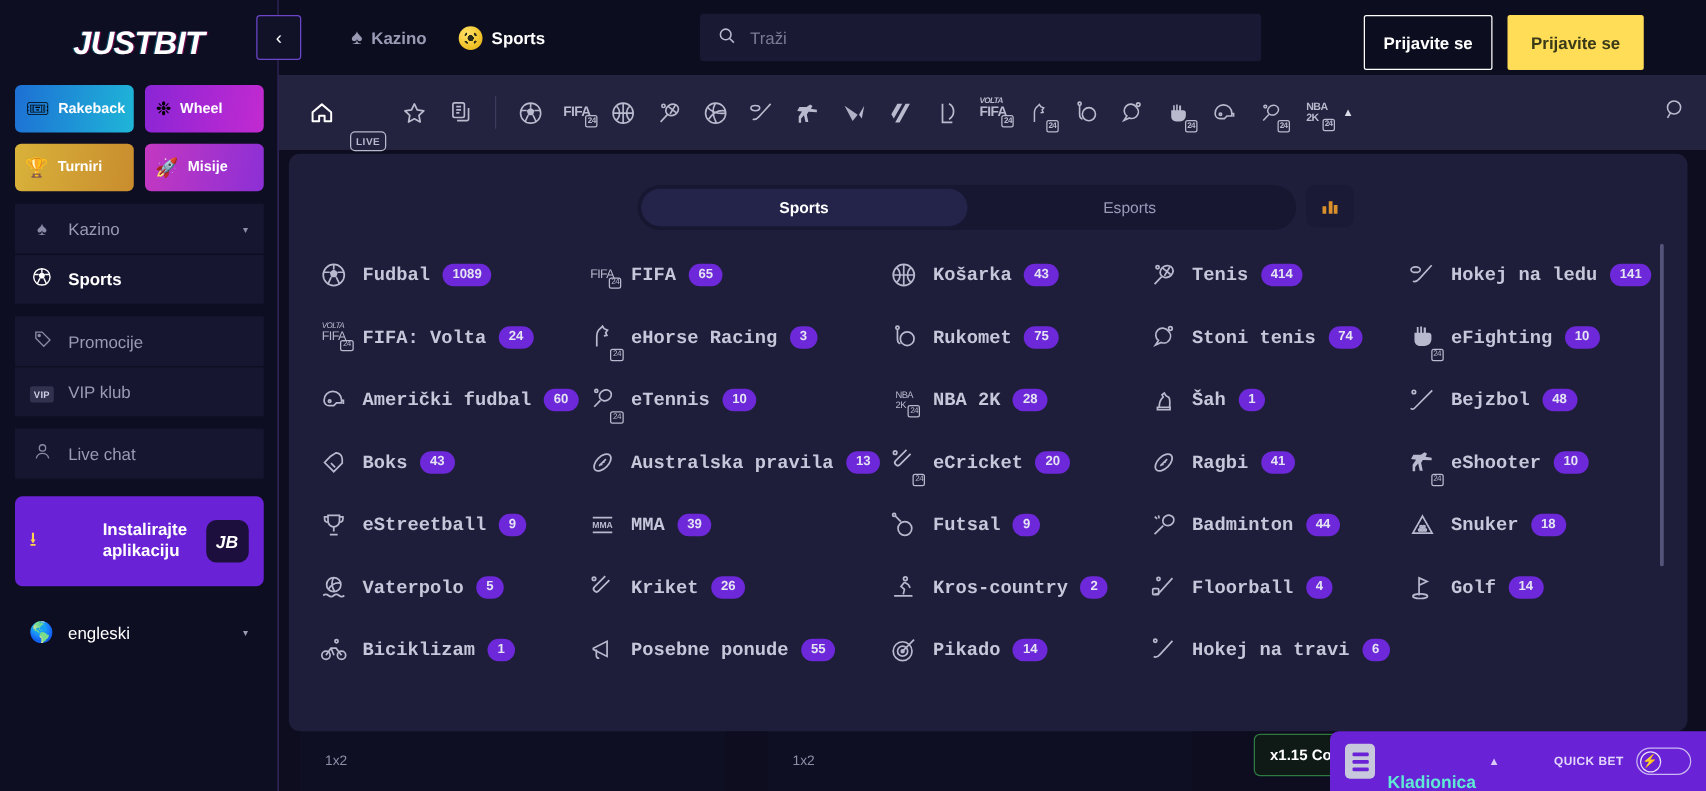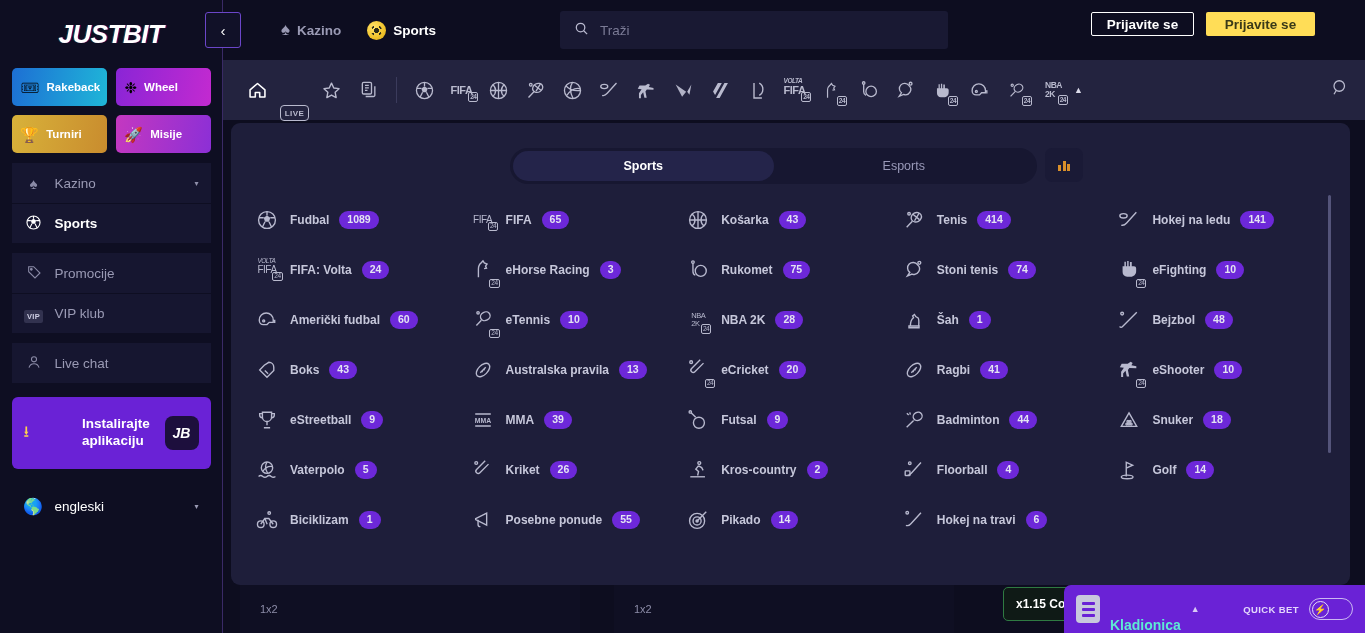--- a/index.html
+++ b/index.html
@@ -103,32 +103,32 @@
   .ballicon::before {
     content: ""; position: absolute; inset: 4px; border-radius: 50%;
     background:
       radial-gradient(circle at 50% 50%, #2b2b1a 0 2.4px, transparent 2.6px),
       radial-gradient(circle at 12% 18%, #2b2b1a 0 1.5px, transparent 1.7px),
       radial-gradient(circle at 88% 20%, #2b2b1a 0 1.5px, transparent 1.7px),
       radial-gradient(circle at 14% 84%, #2b2b1a 0 1.5px, transparent 1.7px),
       radial-gradient(circle at 86% 82%, #2b2b1a 0 1.5px, transparent 1.7px);
   }
   #searchbox {
-    position: absolute; left: 337px; top: 11px; width: 388px; height: 38px;
+    position: absolute; left: 337px; top: 11px; width: 449px; height: 38px;
     background: #191933; border-radius: 3px; display: flex; align-items: center;
     gap: 11px; padding: 0 14px; cursor: text;
   }
   #searchbox .mag { color: #b9b9cf; font-size: 15px; }
   #searchbox input {
     background: transparent; border: none; outline: none; flex: 1;
     color: #d5d5e6; font-size: 13.5px; font-family: inherit;
   }
   #searchbox input::placeholder { color: #7b7b96; }
   #btn-login, #btn-register {
-    position: absolute; top: 12px; height: 24px; border-radius: 2px;
+    position: absolute; top: 12px; height: 44px; border-radius: 2px;
     display: flex; align-items: center; justify-content: center;
     font-size: 13.5px; font-weight: 700; cursor: pointer;
   }
   #btn-login { left: 868px; width: 103px; background: #0d0d20; border: 1px solid #fff; color: #fff; }
   #btn-register { left: 983px; width: 109px; background: #ffdd57; color: #3a3a18; font-weight: 600; }
 
   
   #strip {
     position: absolute; left: 223px; top: 60px; right: 0; height: 60px;
     background: #23233f; display: flex; align-items: center; padding-left: 16px;
@@ -198,21 +198,21 @@
     grid-auto-rows: 50px; column-gap: 0; overflow: hidden;
   }
   .sport {
     display: flex; align-items: center; gap: 10px; cursor: pointer; padding-left: 6px;
   }
   .sport .sico {
     width: 26px; height: 26px; flex: 0 0 auto; color: #b8b9ce;
     display: flex; align-items: center; justify-content: center; font-size: 15px;
   }
   .sport .sico .fifabadge { font-size: 10px; }
-  .sport .sname { font-size: 12px; font-weight: 700; color: #c6c7da; white-space: nowrap; }
+  .sport .sname { font-size: 15px; font-weight: 700; color: #c6c7da; white-space: nowrap; font-family: Liberation Mono, monospace; }
   .sport .scount {
     background: #6d28d9; color: #e4e4f2; border-radius: 10px;
     font-size: 10.5px; font-weight: 700; padding: 3px 8px; line-height: 1.1;
   }
   #panel-scroll {
     position: absolute; right: 19px; top: 72px; width: 3px; height: 258px;
     background: #54547a; border-radius: 2px; cursor: pointer;
   }
 
   

